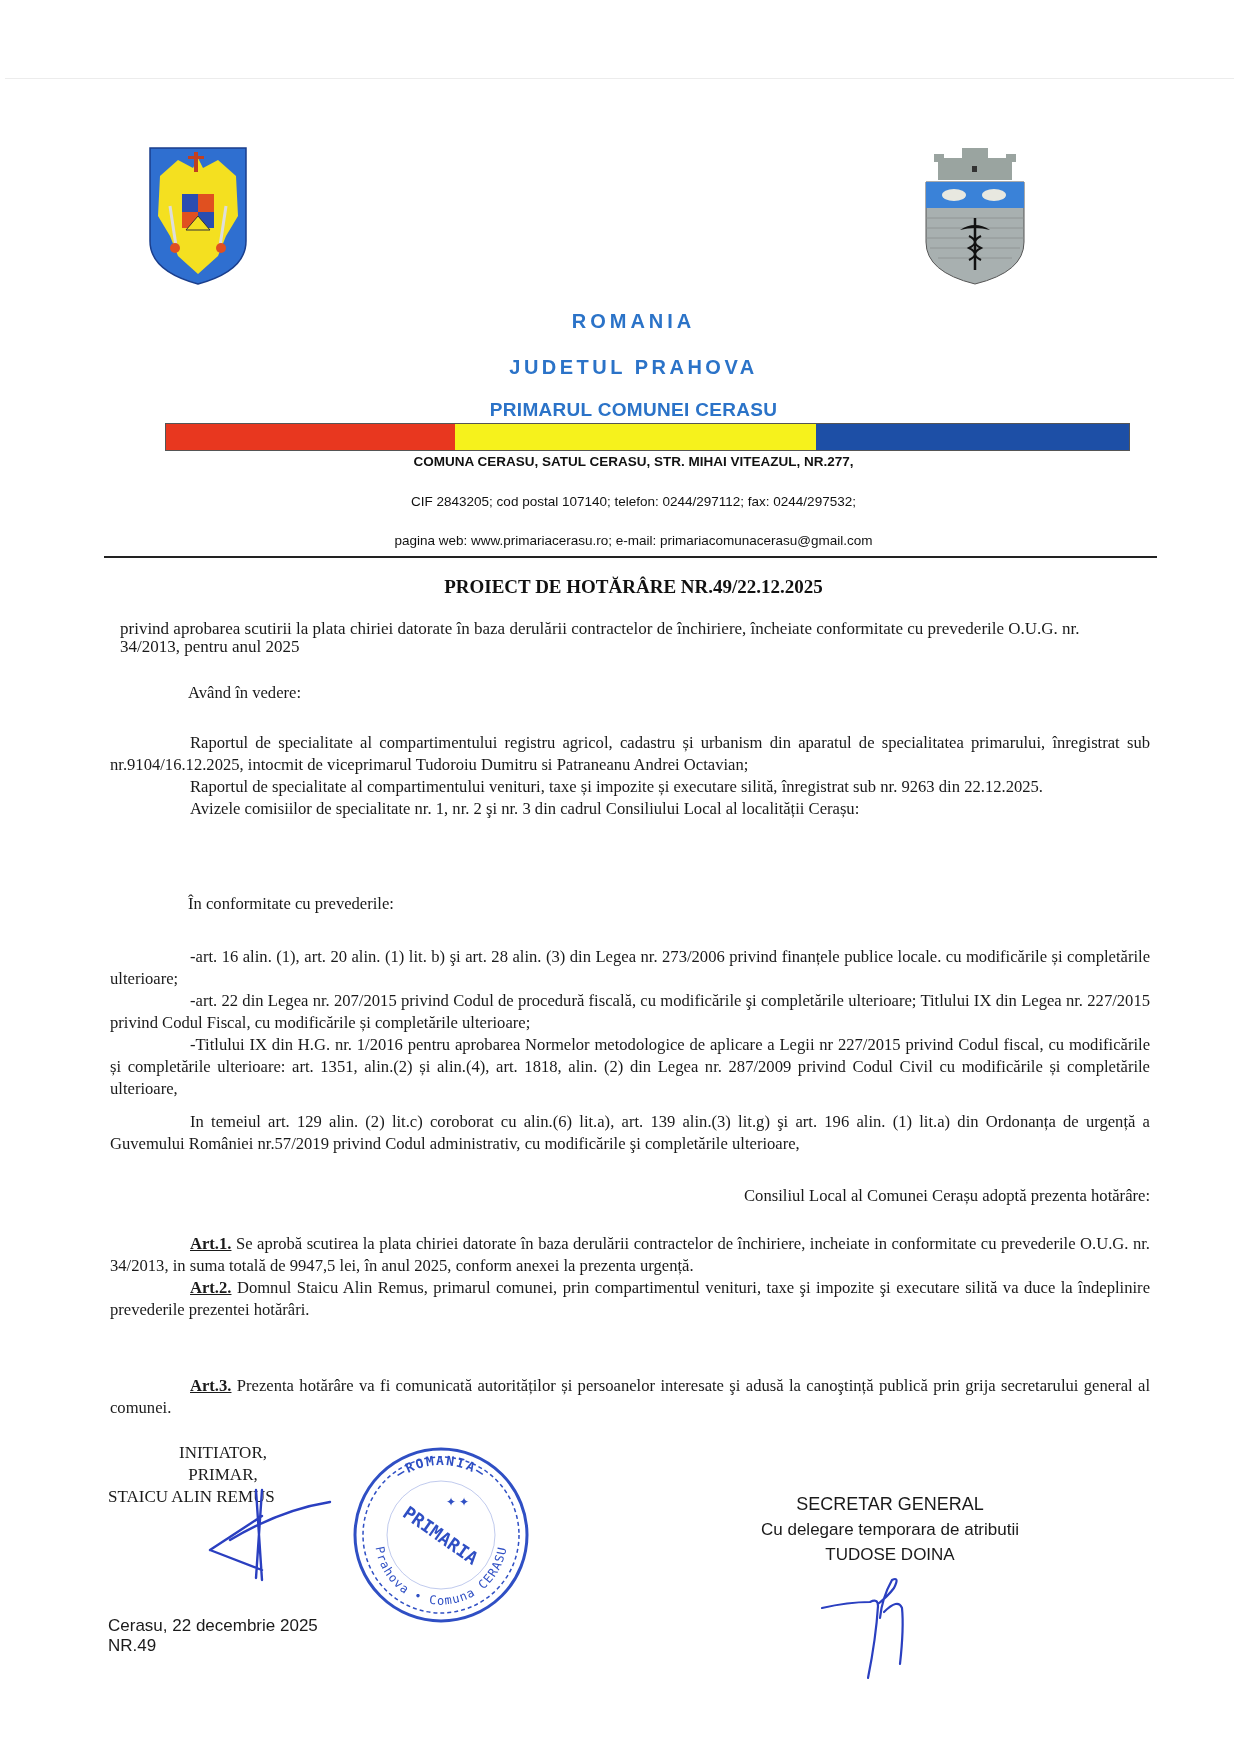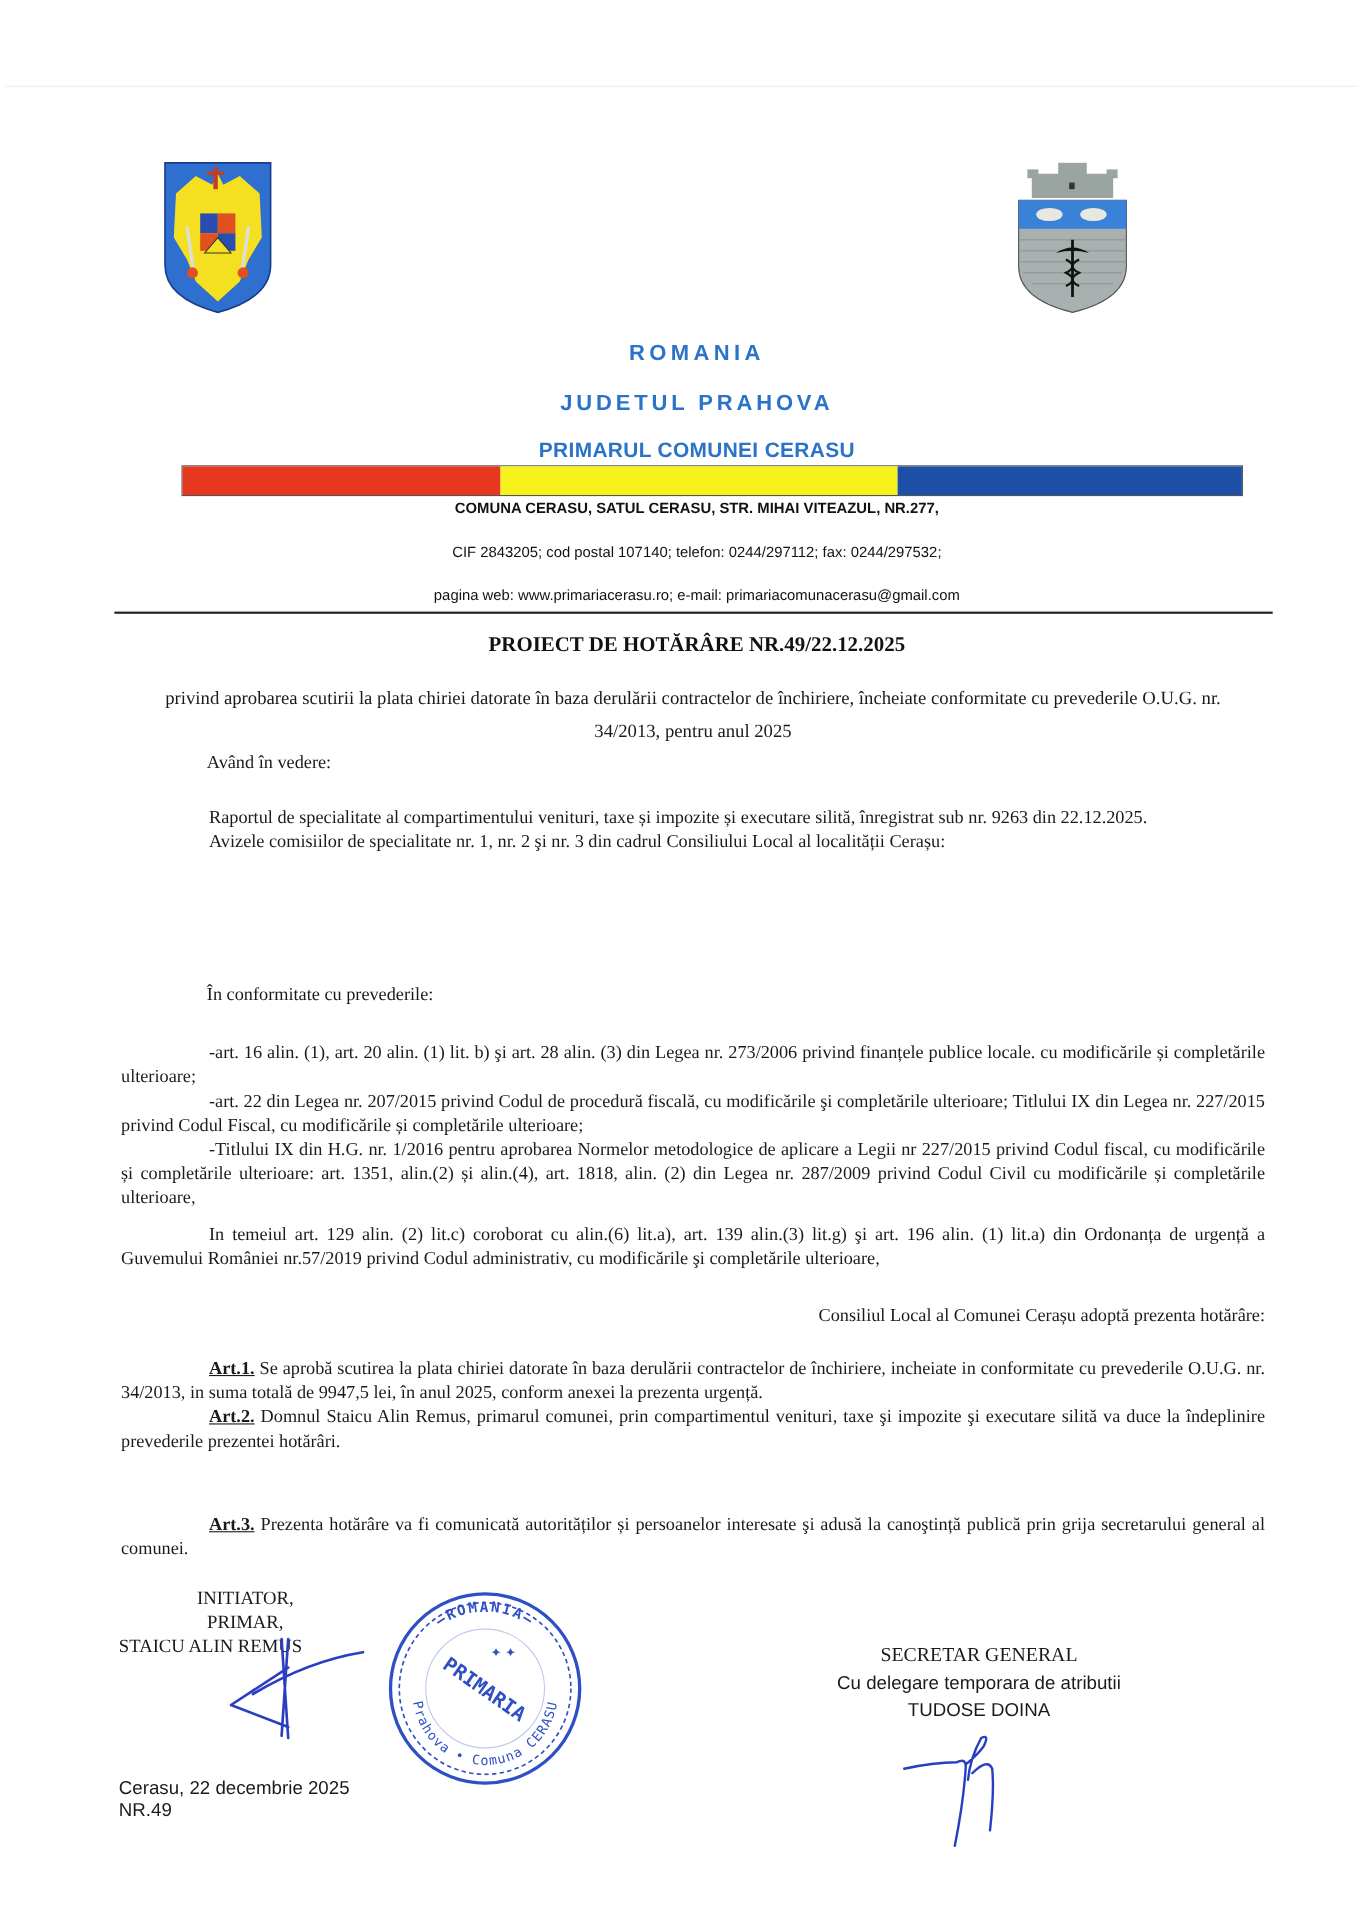--- a/index.html
+++ b/index.html
@@ -25,22 +25,22 @@
 
   .addr { position: absolute; left: 0; width: 1239px; text-align: center; color: #111;
           font-family: "Liberation Sans", sans-serif; font-size: 13.5px; padding-left: 28px; }
   .addr-1 { top: 454px; font-weight: bold; }
   .addr-2 { top: 494px; }
   .addr-3 { top: 533px; }
   .addr-rule { position: absolute; left: 104px; width: 1053px; top: 556px; height: 2px; background: #222; }
 
   .title { position: absolute; left: 0; width: 1239px; top: 576px; text-align: center;
            font-weight: bold; font-size: 19px; color: #111; padding-left: 28px; }
-  .subtitle { position: absolute; left: 120px; width: 1020px; top: 620px; text-align: center;
-              font-size: 17px; line-height: 30px; }
+  .subtitle { position: absolute; left: 120px; width: 1020px; top: 620px; 
+              font-size: 17px; line-height: 18px; }
 
   .body-text { position: absolute; left: 110px; width: 1040px; font-size: 16.6px; line-height: 22px; text-align: justify; }
   .ind { text-indent: 80px; }
   .bold { font-weight: normal; }
   .ul { text-decoration: underline; font-weight: bold; }
   .center-line { text-align: right; }
 
   .sec-avand { top: 682px; }
   .sec-refs { top: 732px; }
   .sec-conf { top: 893px; }
@@ -49,21 +49,21 @@
   .sec-consiliul { top: 1185px; }
   .sec-arts { top: 1233px; }
   .sec-art3 { top: 1375px; }
 
   .sign-left { position: absolute; left: 108px; top: 1442px; width: 230px; text-align: center; font-size: 17px; line-height: 22px; }
   .sign-left .name { text-align: left; margin-left: 0; }
   .date-line { position: absolute; left: 108px; top: 1592px; font-family: "Liberation Sans", sans-serif; font-size: 17px; margin-top: 24px; }
   .nr-line { position: absolute; left: 108px; top: 1636px; font-family: "Liberation Sans", sans-serif; font-size: 17px; }
 
   .sign-right { position: absolute; left: 720px; top: 1492px; width: 340px; text-align: center; line-height: 25px; }
-  .sign-right .role { font-family: Liberation Serif, serif; font-size: 18px; }
+  .sign-right .role { font-family: Liberation Sans, sans-serif; font-size: 18px; }
   .sign-right .deleg { font-family: "Liberation Sans", sans-serif; font-size: 17px; white-space: nowrap; }
   .sign-right .sname { font-family: "Liberation Sans", sans-serif; font-size: 17px; }
 
   .stamp { position: absolute; left: 346px; top: 1440px; width: 190px; height: 190px; }
   .sig-left { position: absolute; left: 200px; top: 1470px; width: 140px; height: 120px; }
   .sig-right { position: absolute; left: 818px; top: 1568px; width: 130px; height: 120px; }
 </style>
 </head>
 <body>
 
@@ -124,20 +124,21 @@
 <div class="addr-rule"></div>
 
 <div class="title">PROIECT DE HOTĂRÂRE NR.49/22.12.2025</div>
 <div class="subtitle">privind aprobarea scutirii la plata chiriei datorate în baza derulării contractelor de închiriere, încheiate conformitate cu prevederile O.U.G. nr. 34/2013, pentru anul 2025</div>
 
 <div class="body-text sec-avand">
   <div class="bold" style="padding-left:78px">Având în vedere:</div>
 </div>
 
 <div class="body-text sec-refs">
+  <p class="ind">Raportul de specialitate al compartimentului registru agricol, cadastru și urbanism din aparatul de specialitatea primarului, înregistrat sub nr.9104/16.12.2025, intocmit de viceprimarul Tudoroiu Dumitru si Patraneanu Andrei Octavian;</p>
   <p class="ind">Raportul de specialitate al compartimentului venituri, taxe și impozite și executare silită, înregistrat sub nr. 9263 din 22.12.2025.</p>
   <p class="ind">Avizele comisiilor de specialitate nr. 1, nr. 2 şi nr. 3 din cadrul Consiliului Local al localității Cerașu:</p>
 </div>
 
 <div class="body-text sec-conf">
   <div class="bold" style="padding-left:78px">În conformitate cu prevederile:</div>
 </div>
 
 <div class="body-text sec-laws">
   <p class="ind">-art. 16 alin. (1), art. 20 alin. (1) lit. b) şi art. 28 alin. (3) din Legea nr. 273/2006 privind finanțele publice locale. cu modificările și completările ulterioare;</p>

